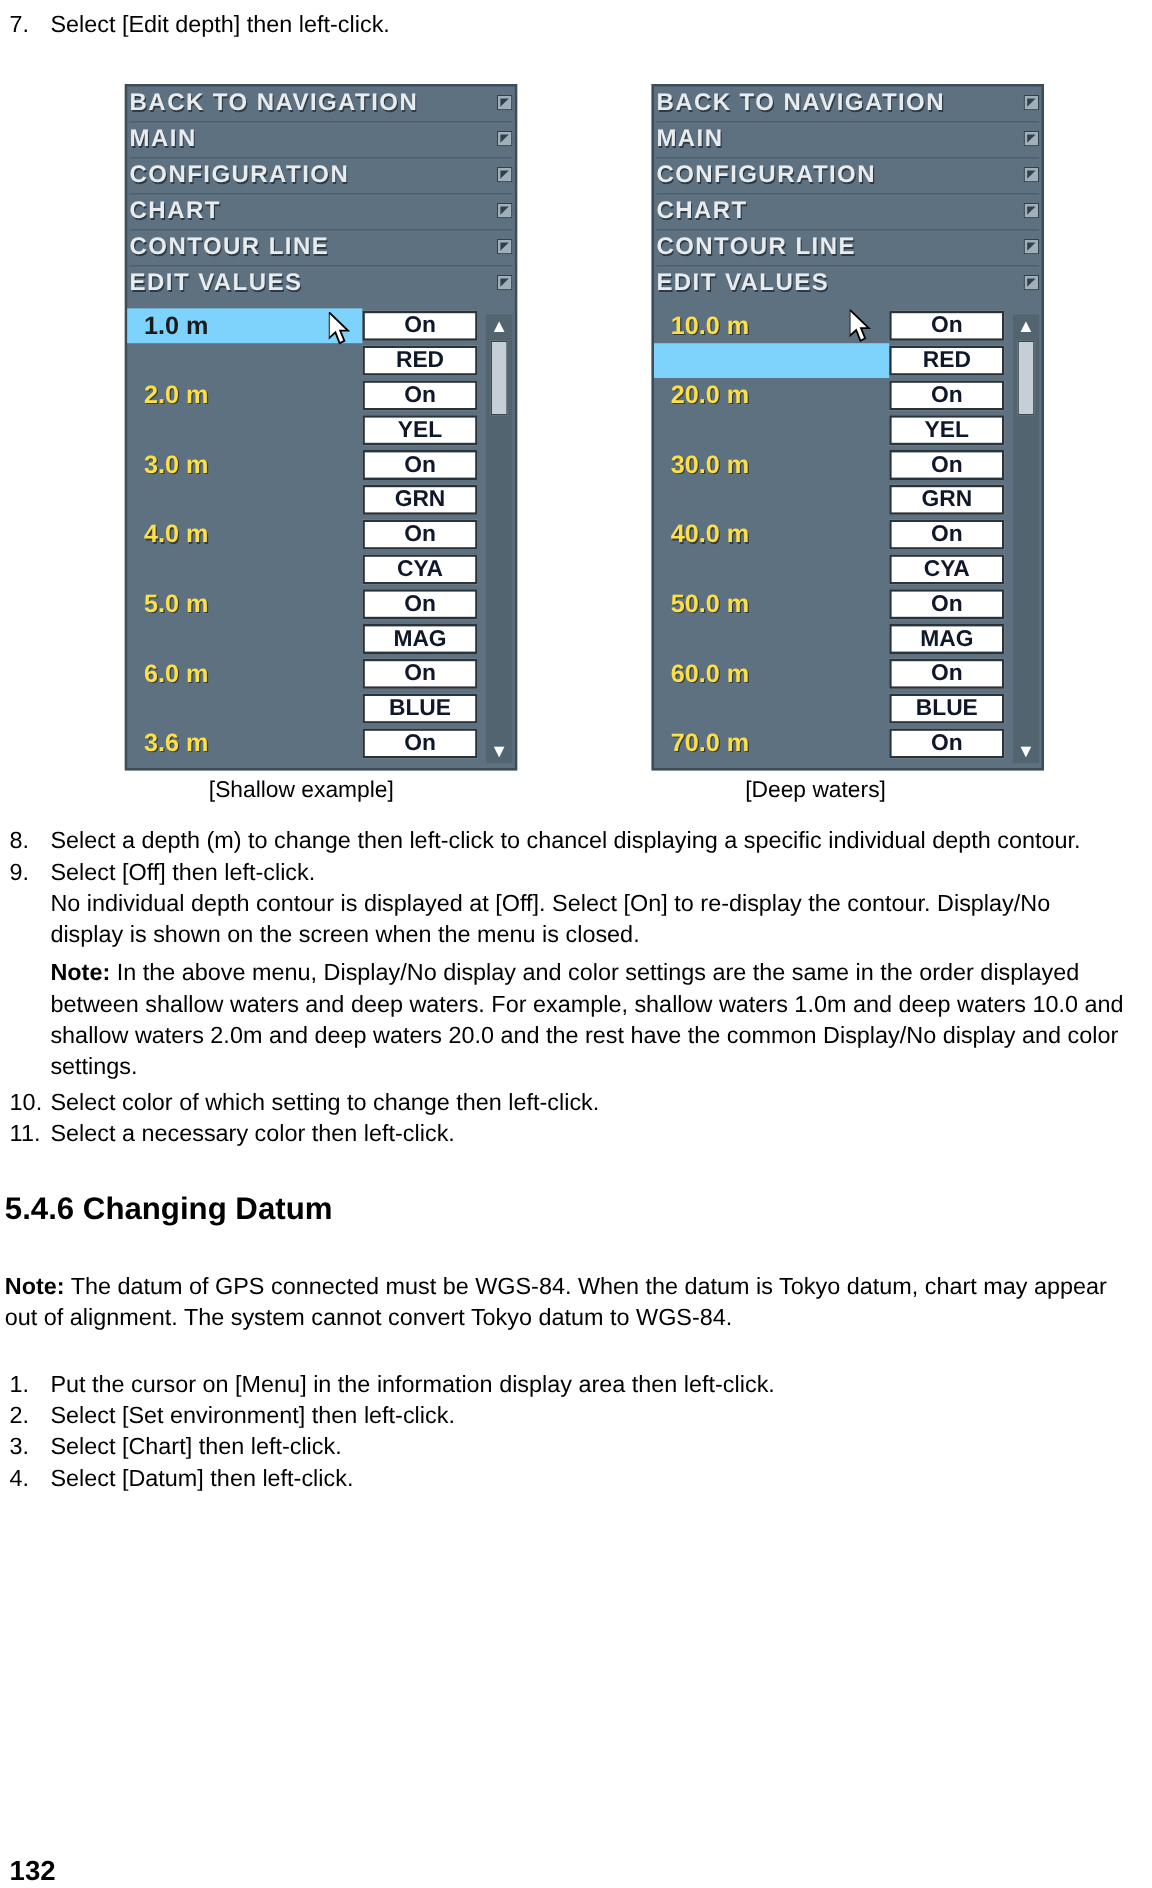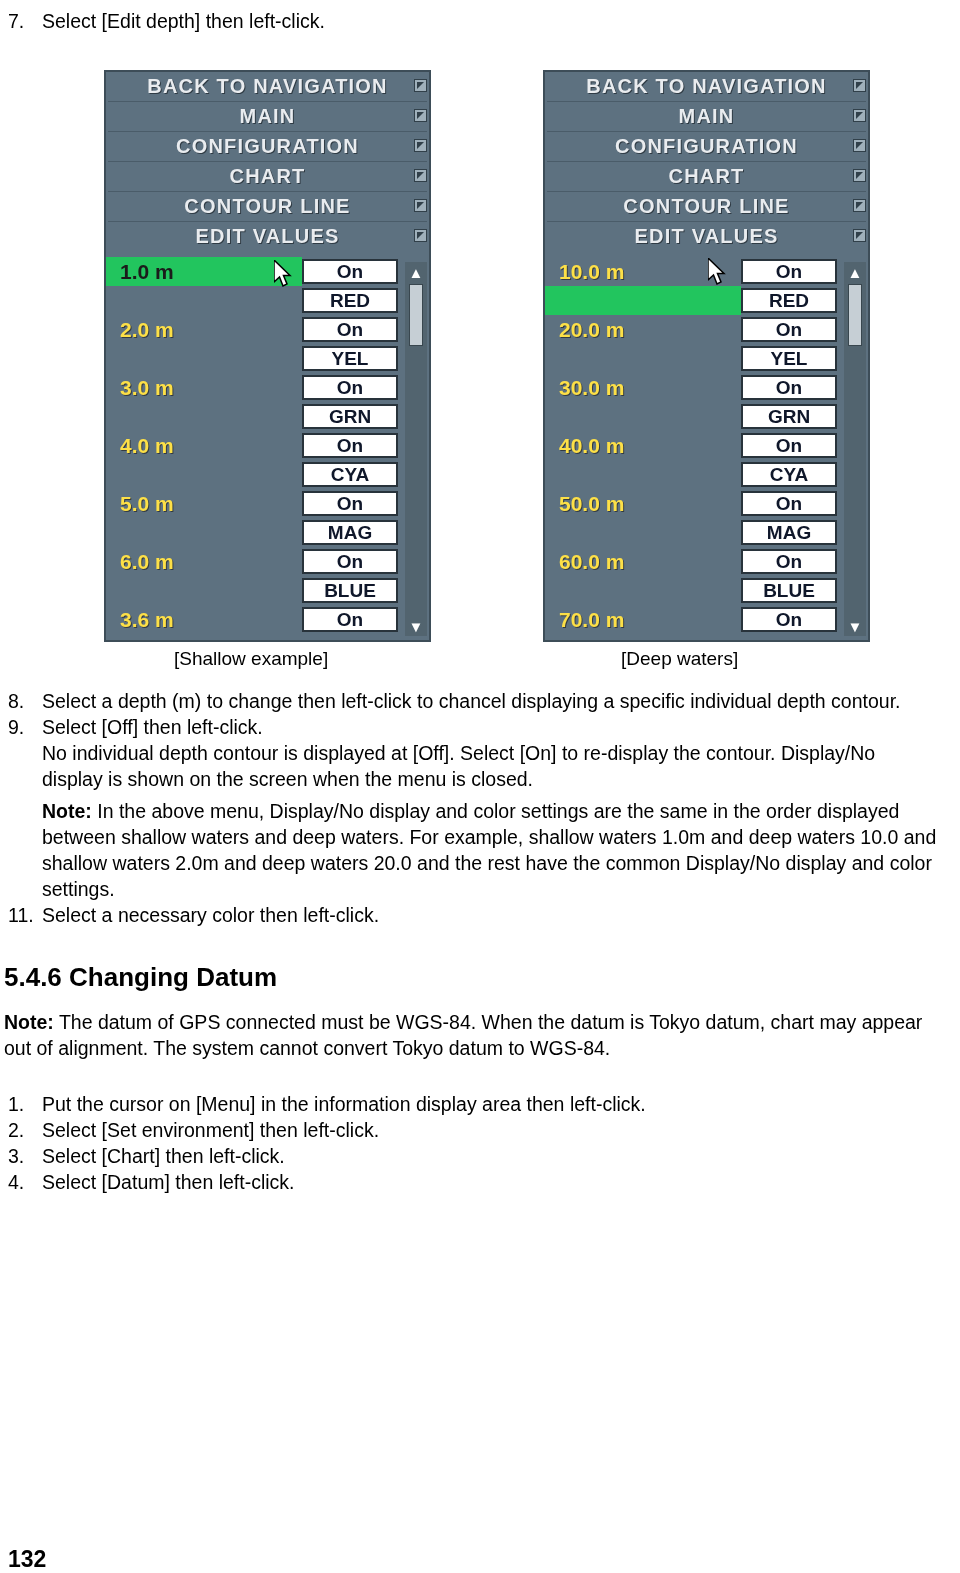--- a/index.html
+++ b/index.html
@@ -65,21 +65,21 @@
   .menu-box.left { left: 104px; }
   .menu-box.right { left: 543px; }
 
   .hdr-row {
     position: relative;
     height: 29px;
     margin: 0 2px;
     border-bottom: 1px solid #4a5c69;
     display: flex;
     align-items: center;
-    justify-content: center;
+    justify-content: flex-start;
   }
   .hdr-row .hdr-label {
     font-size: 20px;
     font-weight: bold;
     color: #e9ecef;
     letter-spacing: 1.2px;
     text-shadow: 1px 1px 0 #2f3b44;
     font-family: "Liberation Sans", sans-serif;
   }
   .hdr-row .hdr-btn {
@@ -116,21 +116,21 @@
   .depth-cell {
     width: 196px;
     padding-left: 14px;
     box-sizing: border-box;
     font-size: 21px;
     font-weight: bold;
     color: #fde047;
     text-shadow: 1px 1px 0 #333b42;
   }
   .depth-cell.hl {
-    background: #22c55e;
+    background: #7dd3fc;
     color: #1b1b1b;
     text-shadow: none;
     height: 29px;
     display: flex;
     align-items: center;
   }
   .opt-cell {
     width: 96px;
     height: 25px;
     background: #ffffff;
@@ -423,29 +423,33 @@
       <span class="txt">Select a depth (m) to change then left-click to chancel displaying a specific individual depth contour.</span>
     </div>
     <div class="step">
       <span class="num">9.</span>
       <span class="txt">Select [Off] then left-click.</span>
     </div>
     <div class="indent-txt" style="padding-right:50px;">No individual depth contour is displayed at [Off]. Select [On] to re-display the contour. Display/No display is shown on the screen when the menu is closed.</div>
     <div class="indent-txt" style="padding-right:8px; margin-top:6px;">
       <span class="bold">Note:</span><span> In the above menu, Display/No display and color settings are the same in the order displayed between shallow waters and deep waters. For example, shallow waters 1.0m and deep waters 10.0 and shallow waters 2.0m and deep waters 20.0 and the rest have the common Display/No display and color settings.</span>
     </div>
+    <div class="step" style="margin-top:4px;">
+      <span class="num">10.</span>
+      <span class="txt">Select color of which setting to change then left-click.</span>
+    </div>
     <div class="step">
       <span class="num">11.</span>
       <span class="txt">Select a necessary color then left-click.</span>
     </div>
   </div>
 
   <div style="padding-left:4px; padding-right:6px; margin-top:34px;">
     <h2 class="section">5.4.6 Changing Datum</h2>
-    <p class="body" style="margin-top:16px; padding-right:4px;">
+    <p class="body" style="margin-top:36px; padding-right:4px;">
       <span class="bold">Note:</span><span> The datum of GPS connected must be WGS-84. When the datum is Tokyo datum, chart may appear out of alignment. The system cannot convert Tokyo datum to WGS-84.</span>
     </p>
   </div>
 
   <div style="padding-left:8px; margin-top:30px;">
     <div class="step">
       <span class="num">1.</span>
       <span class="txt">Put the cursor on [Menu] in the information display area then left-click.</span>
     </div>
     <div class="step">

